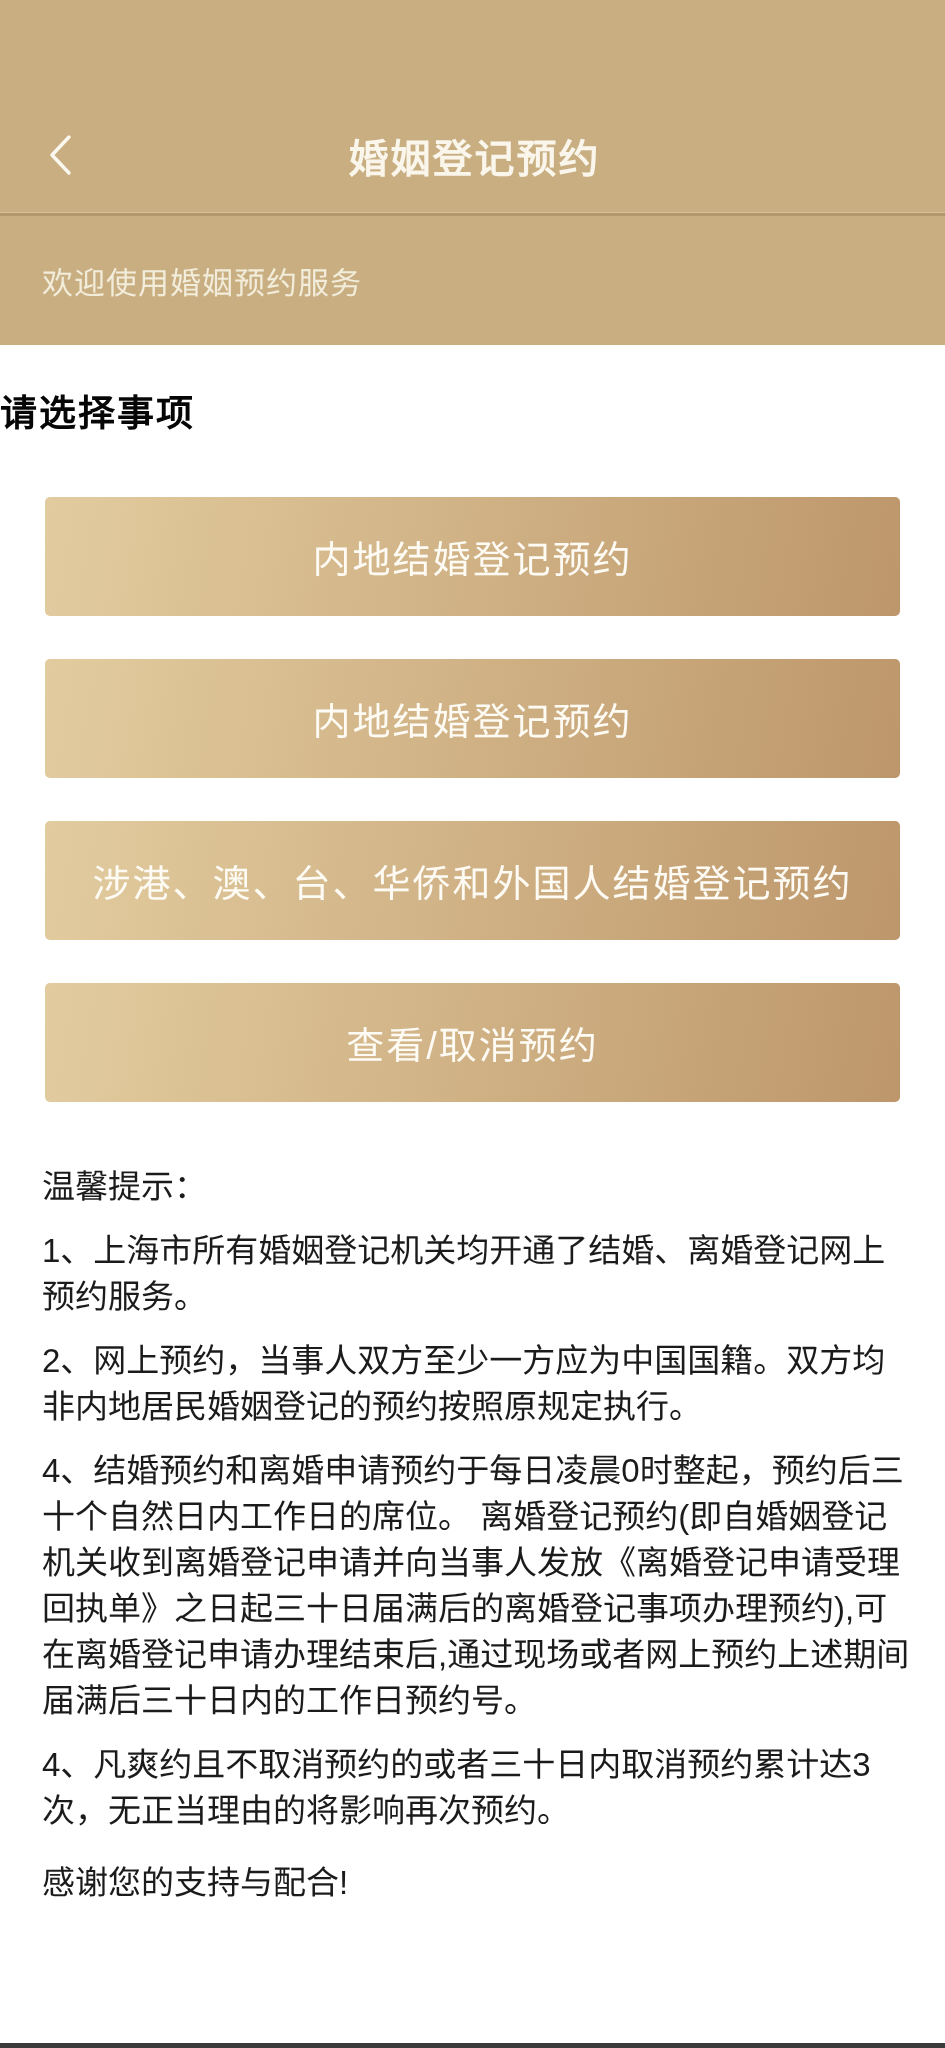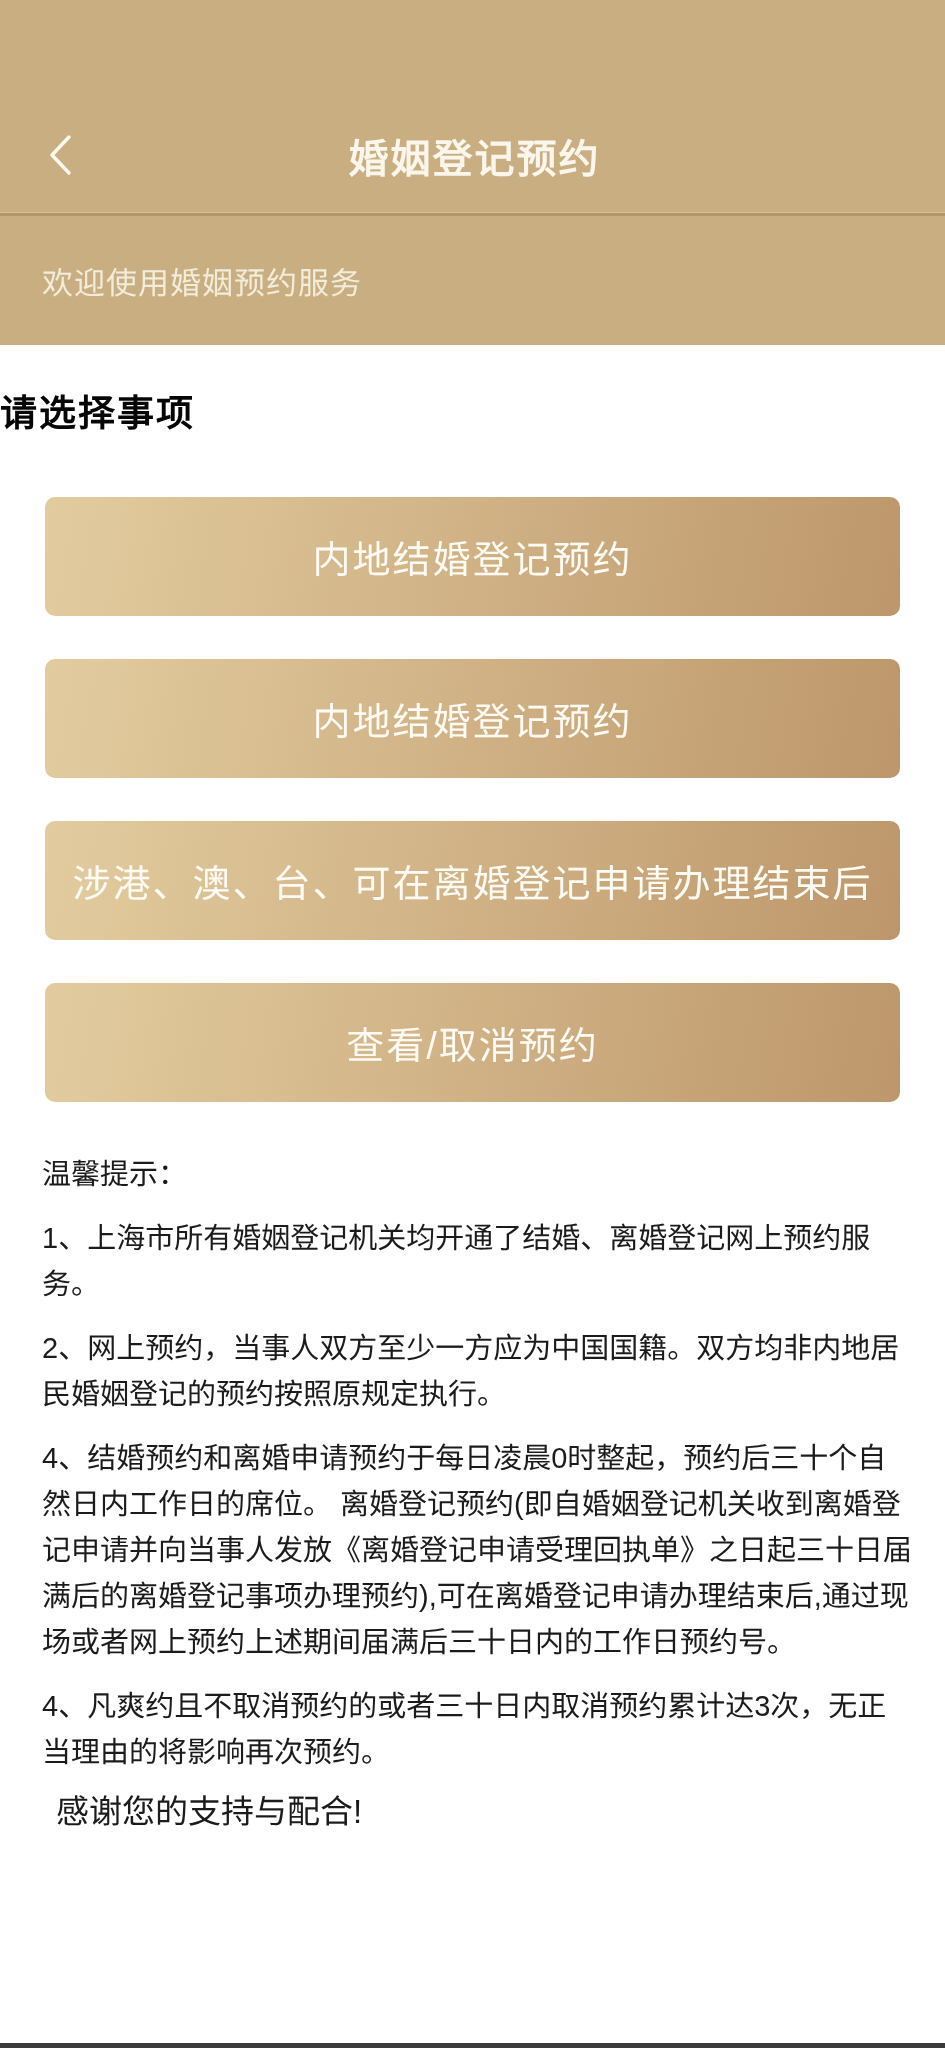--- a/index.html
+++ b/index.html
@@ -79,42 +79,42 @@
     padding:0 45px;
   }
   .gold-button{
     display:flex;
     align-items:center;
     justify-content:center;
     width:100%;
     height:119px;
     margin-bottom:43px;
     border:none;
-    border-radius:10px;
+    border-radius:5px;
     background:linear-gradient(100deg, var(--button-gradient-start) 0%, var(--button-gradient-end) 100%);
     color:var(--button-text);
     font-family:"Liberation Sans", sans-serif;
     font-size:38px;
     letter-spacing:2px;
     cursor:pointer;
   }
   .gold-button:last-child{margin-bottom:0;}
 
   .tips{
-    margin-top:49px;
+    margin-top:62px;
     padding:0 32px 0 42px;
-    font-size:29px;
+    font-size:33px;
     line-height:46px;
     color:var(--body-text);
   }
   .tips p{margin-top:18px;}
   .tips p.tips-title{margin-top:0;}
   .thanks-line{
-    margin-top:14px;
-    padding-left:56px;
+    margin-top:26px;
+    padding-left:42px;
     font-size:33px;
     line-height:46px;
     color:var(--body-text);
   }
 
   .bottom-bar{
     position:absolute;
     left:0;bottom:0;
     width:100%;
     height:5px;
@@ -146,21 +146,21 @@
   </header>
 
   <main class="main">
 
     <h1 class="section-title">请选择事项</h1>
 
     <div class="button-stack">
 
     <button class="gold-button">内地结婚登记预约</button>
         <button class="gold-button">内地结婚登记预约</button>
-        <button class="gold-button">涉港、澳、台、可在离婚登记申请办理结束后</button>
+        <button class="gold-button">涉港、澳、台、华侨和外国人结婚登记预约</button>
         <button class="gold-button">查看/取消预约</button>
       </div>
 
     <section class="tips">
       <p class="tips-title">温馨提示：</p>
       <span>
         
       <p>1、上海市所有婚姻登记机关均开通了结婚、离婚登记网上预约服务。</p><p>2、网上预约，当事人双方至少一方应为中国国籍。双方均非内地居民婚姻登记的预约按照原规定执行。</p><p>4、结婚预约和离婚申请预约于每日凌晨0时整起，预约后三十个自然日内工作日的席位。 离婚登记预约(即自婚姻登记机关收到离婚登记申请并向当事人发放《离婚登记申请受理回执单》之日起三十日届满后的离婚登记事项办理预约),可在离婚登记申请办理结束后,通过现场或者网上预约上述期间届满后三十日内的工作日预约号。</p><p>4、凡爽约且不取消预约的或者三十日内取消预约累计达3次，无正当理由的将影响再次预约。</p></span>
     </section>
 

